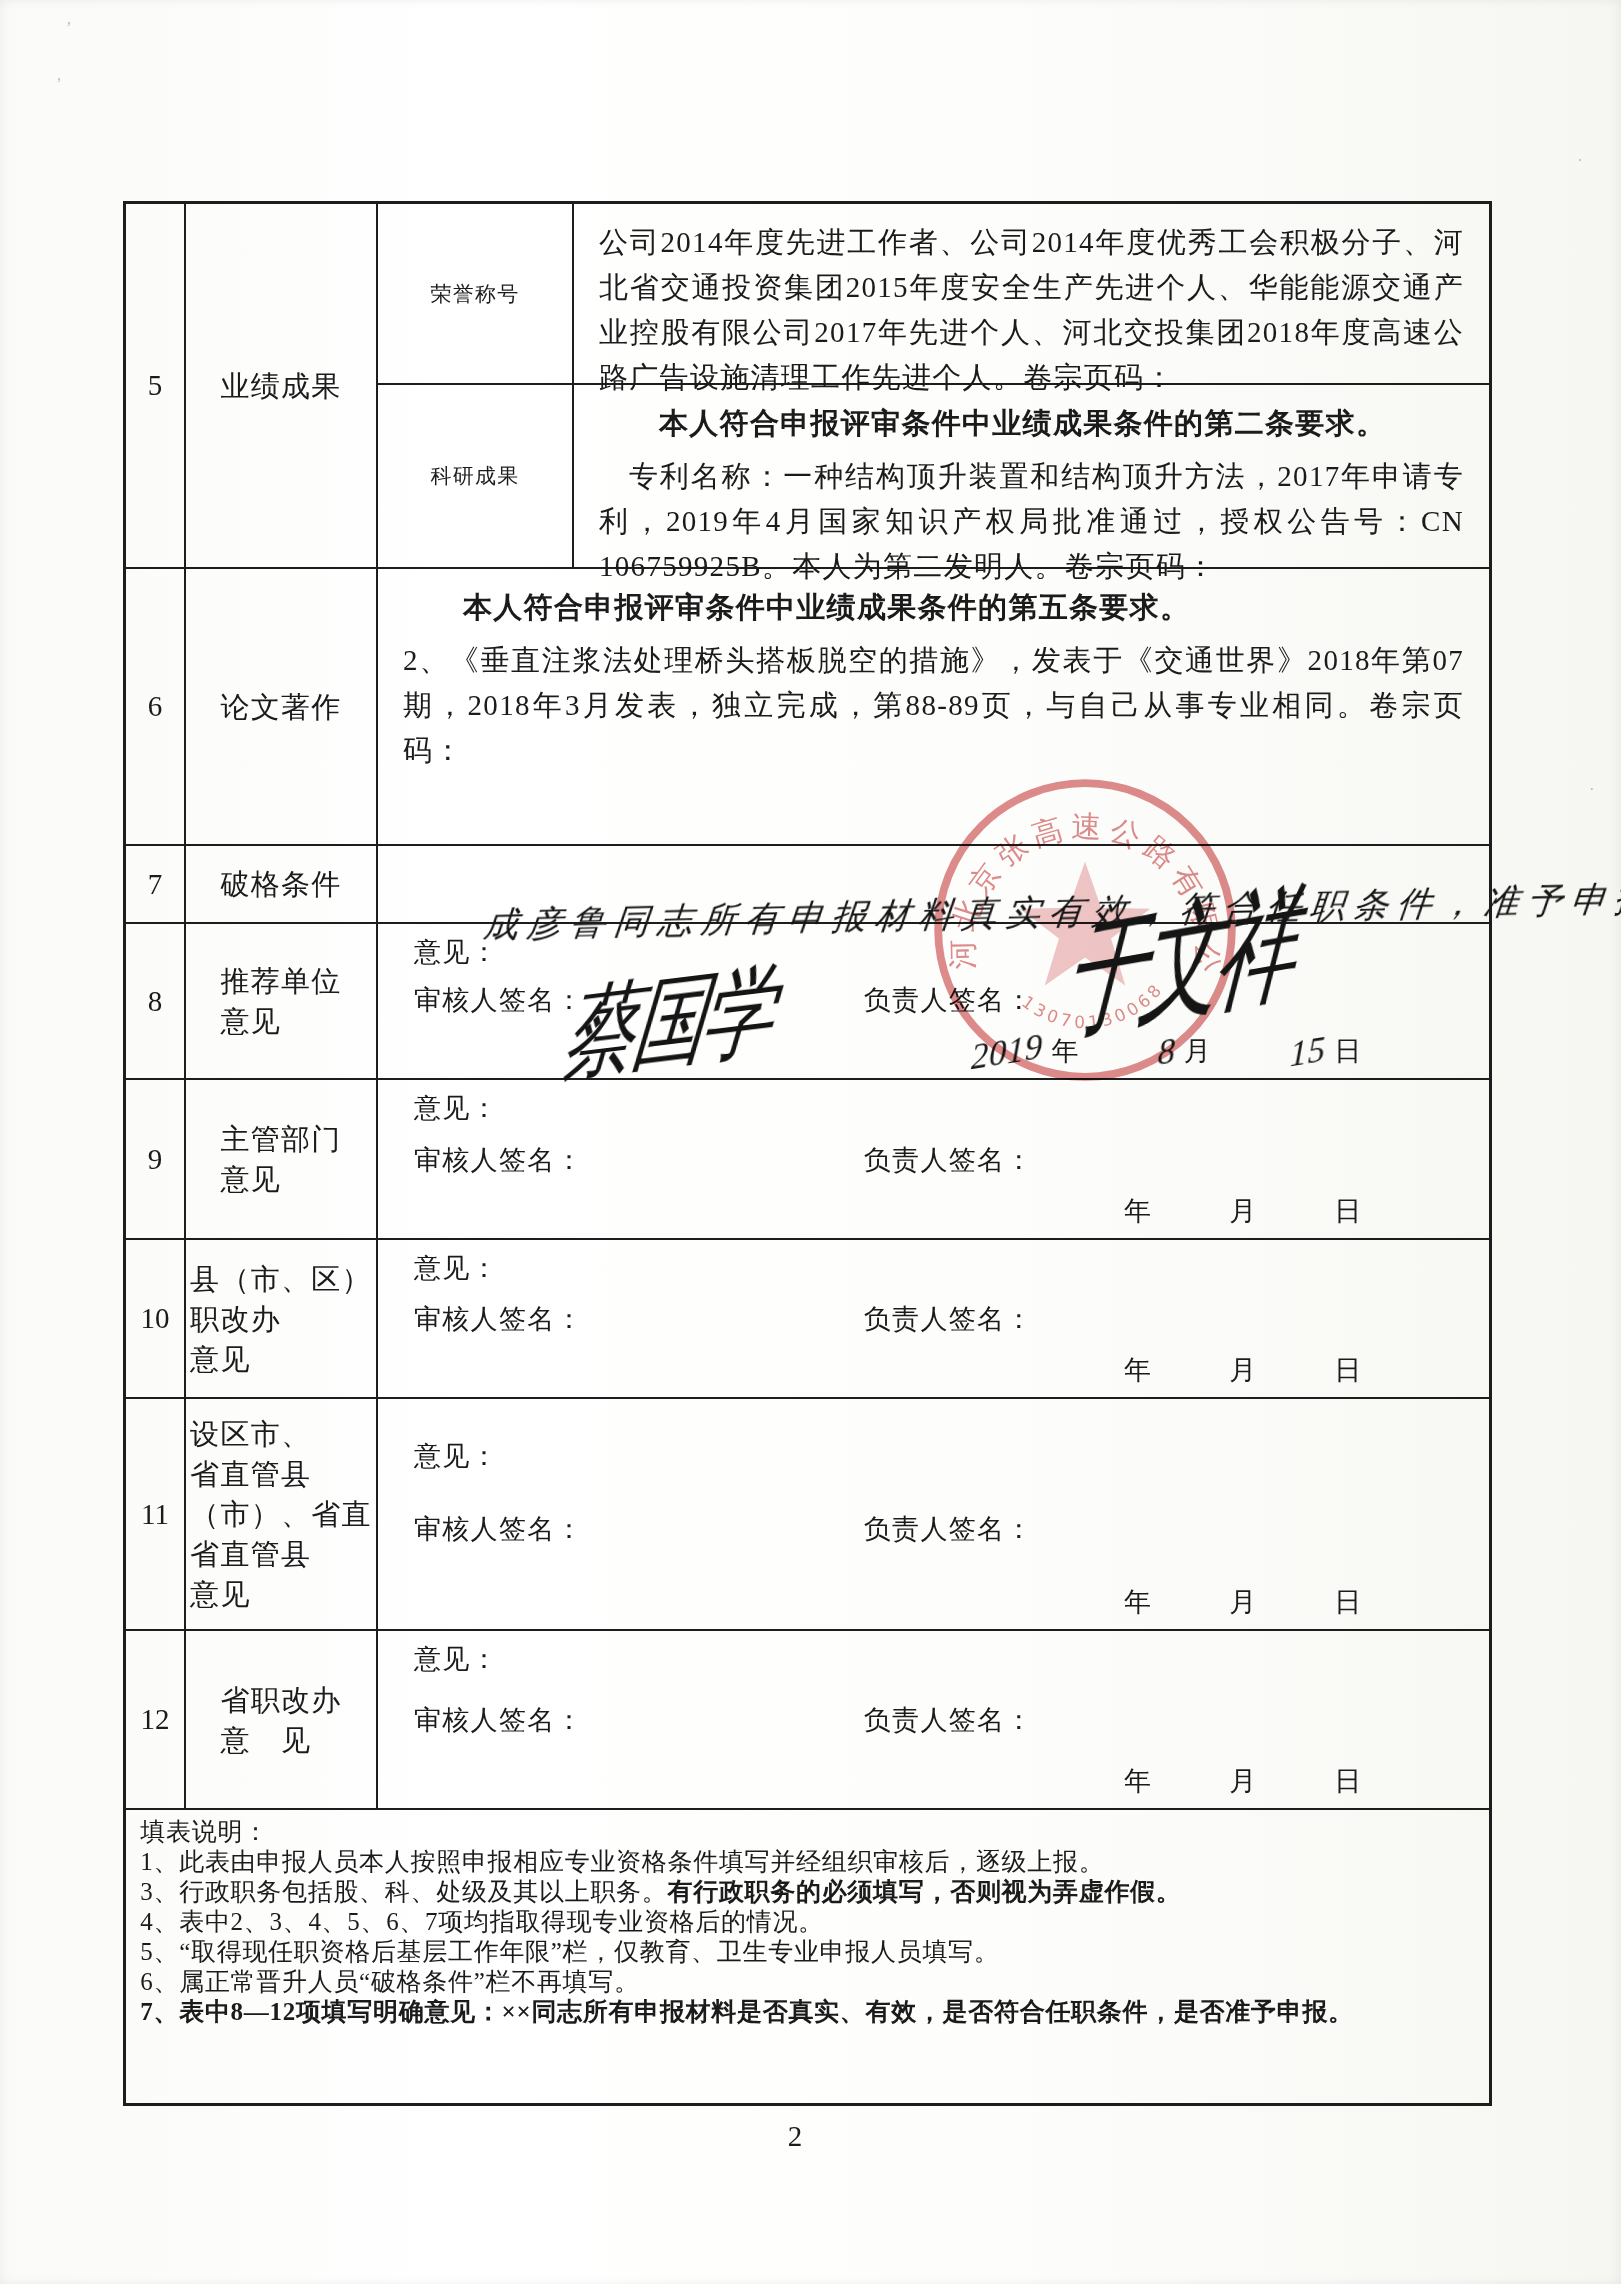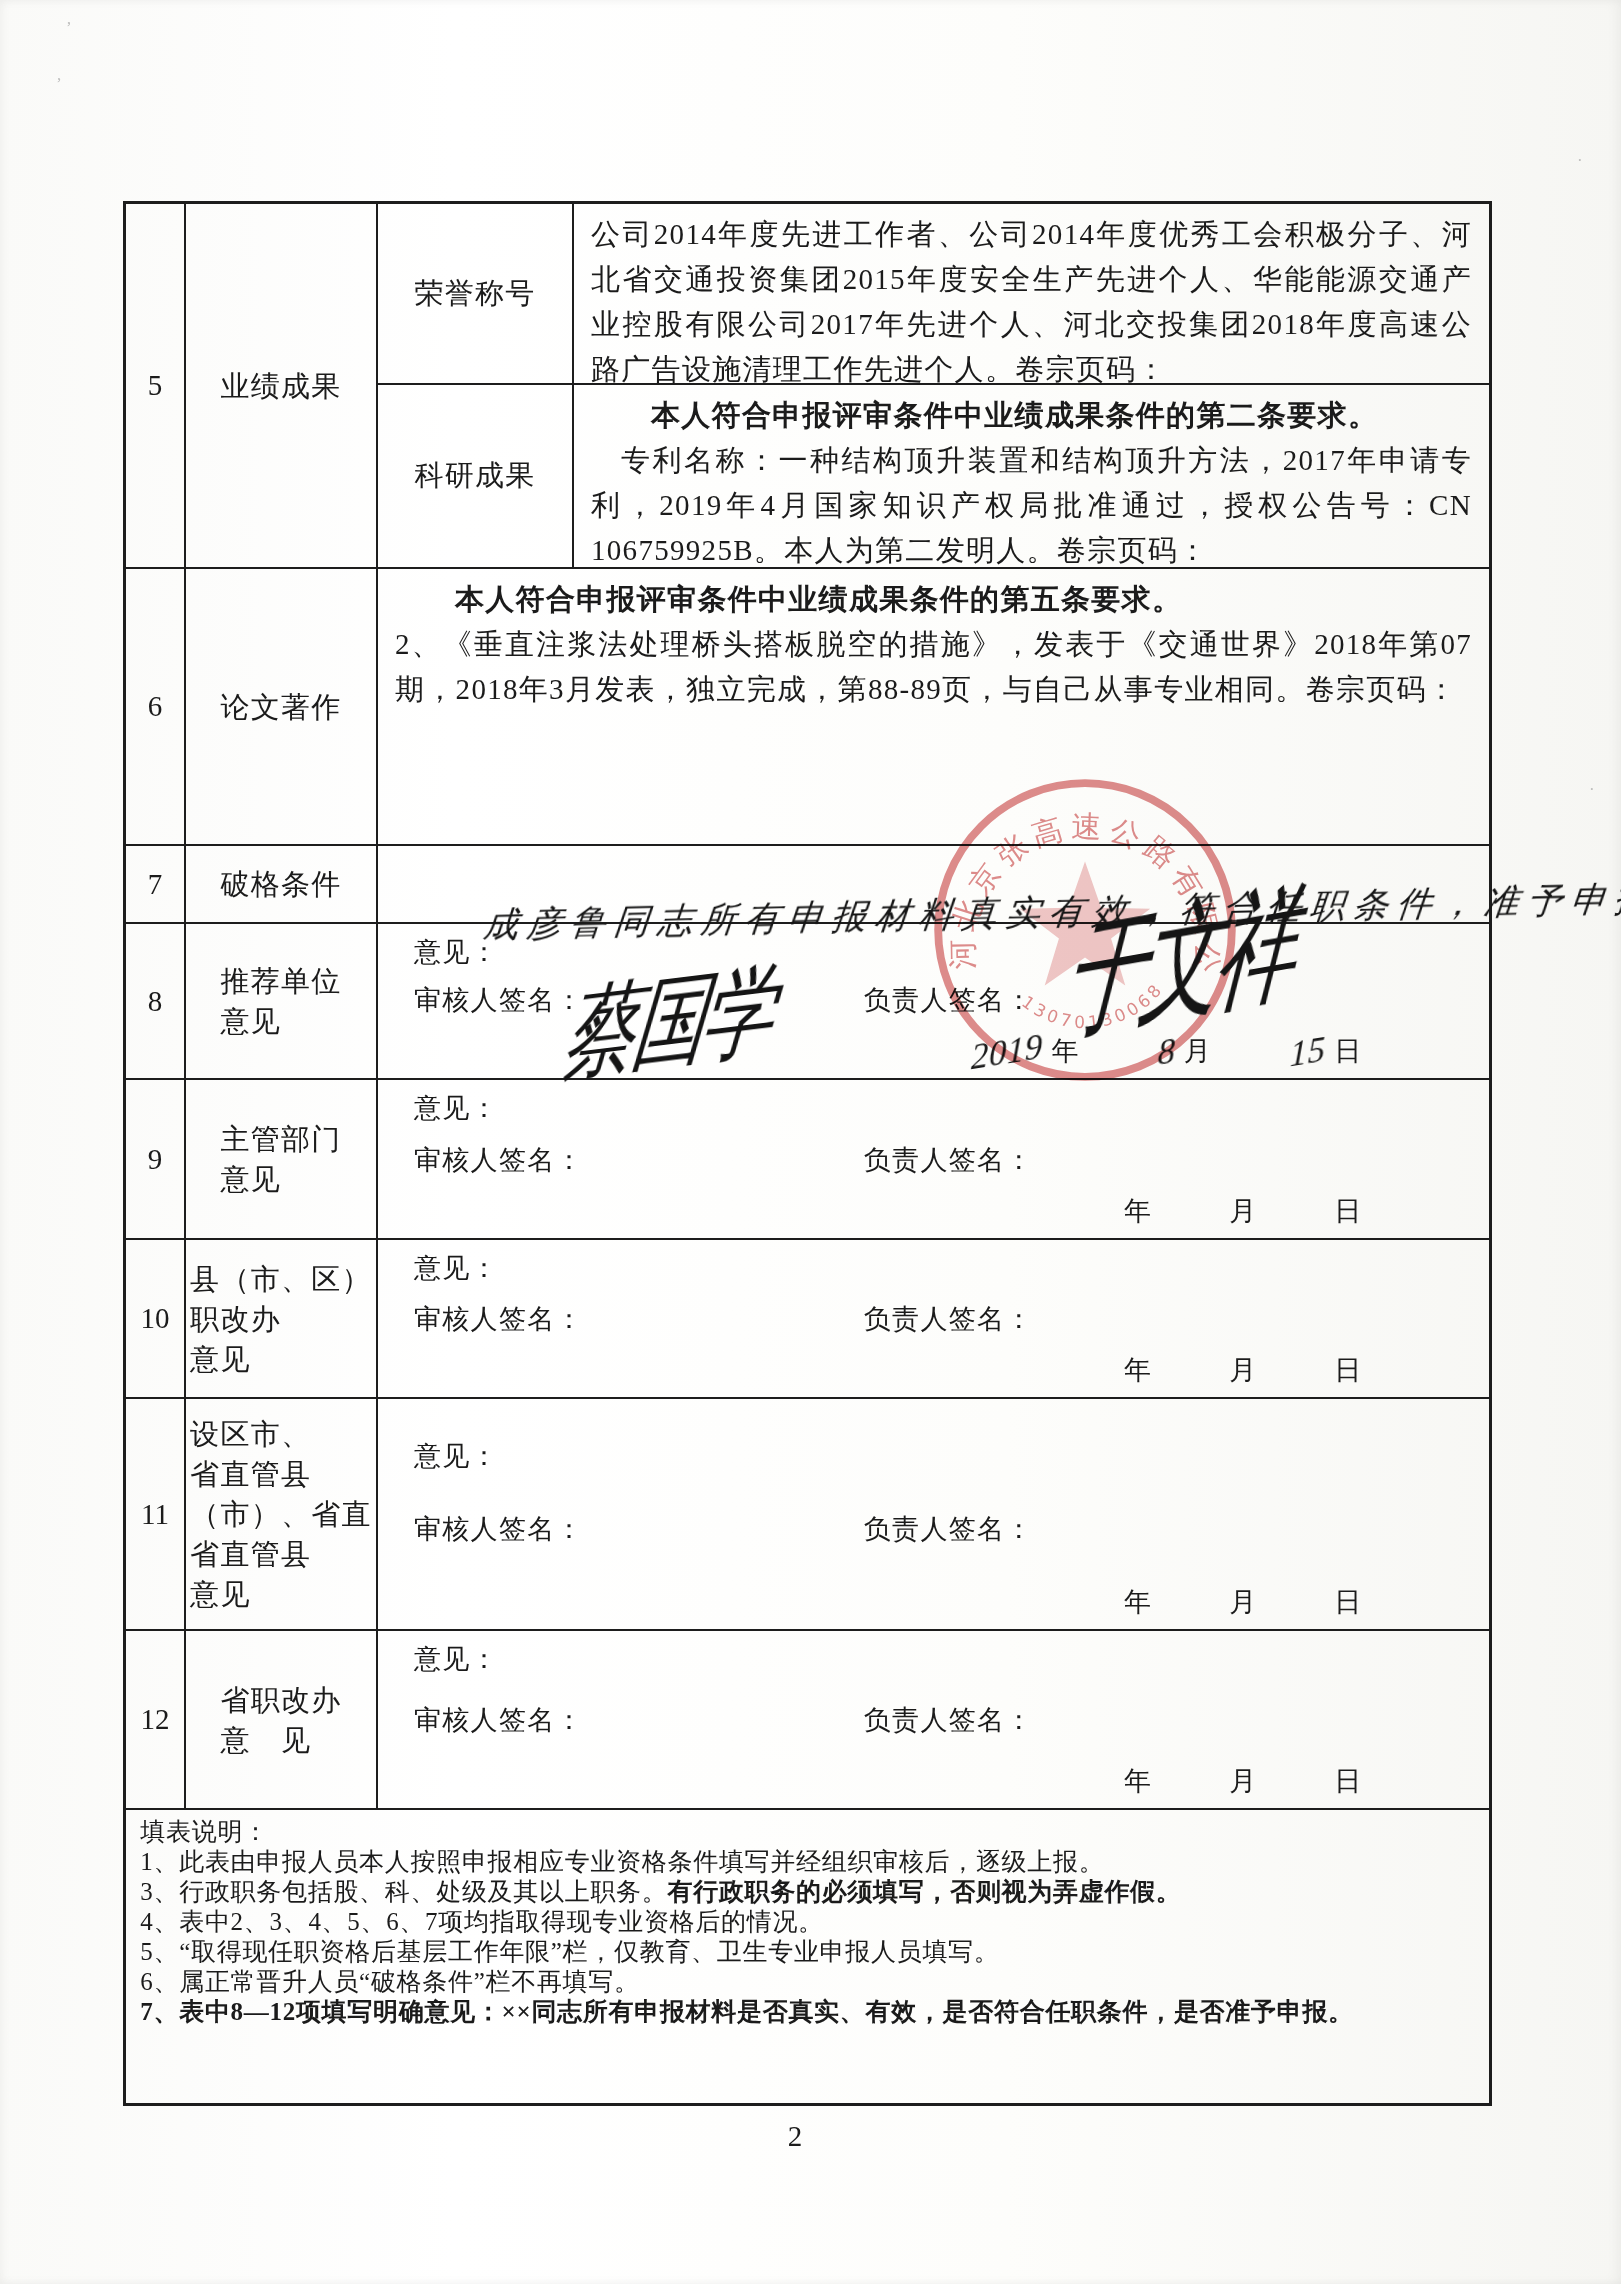--- a/index.html
+++ b/index.html
@@ -34,24 +34,24 @@
   }
   .label-lines span{display:block;}
   .c-content{flex:1 1 auto;position:relative;}
   .c-content.pad{padding:7.8px 17px 0 17px;font-size:29px;line-height:45px;letter-spacing:1.3px;}
   .sub-col{display:flex;flex-direction:column;}
   .subrow{display:flex;border-bottom:2px solid #1d1d1d;box-sizing:border-box;}
   .subrow.last{border-bottom:none;}
   .c-sublabel{
     width:196px;flex:0 0 196px;border-right:2px solid #1d1d1d;
     display:flex;align-items:center;justify-content:center;
-    font-size:29px;letter-spacing:1.3px;
+    font-size:21px;letter-spacing:1.3px;
   }
   .c-subcontent{flex:1;padding:7.8px 17px 0 17px;font-size:29px;line-height:45px;letter-spacing:1.3px;box-sizing:border-box;}
-  .para{margin:0;text-align:justify;}
+  .para{margin:8px;text-align:justify;}
   .b{font-weight:700;}
   .ind2{text-indent:60px;}
   .ind1{text-indent:30px;}
   
   .op{
     display:flex;flex-direction:column;justify-content:space-between;
     padding:10.4px 0 9px 36px;font-size:27px;
   }
   .op .op-yijian{letter-spacing:1.3px;}
   .op .op-signs{display:flex;letter-spacing:1.3px;}

